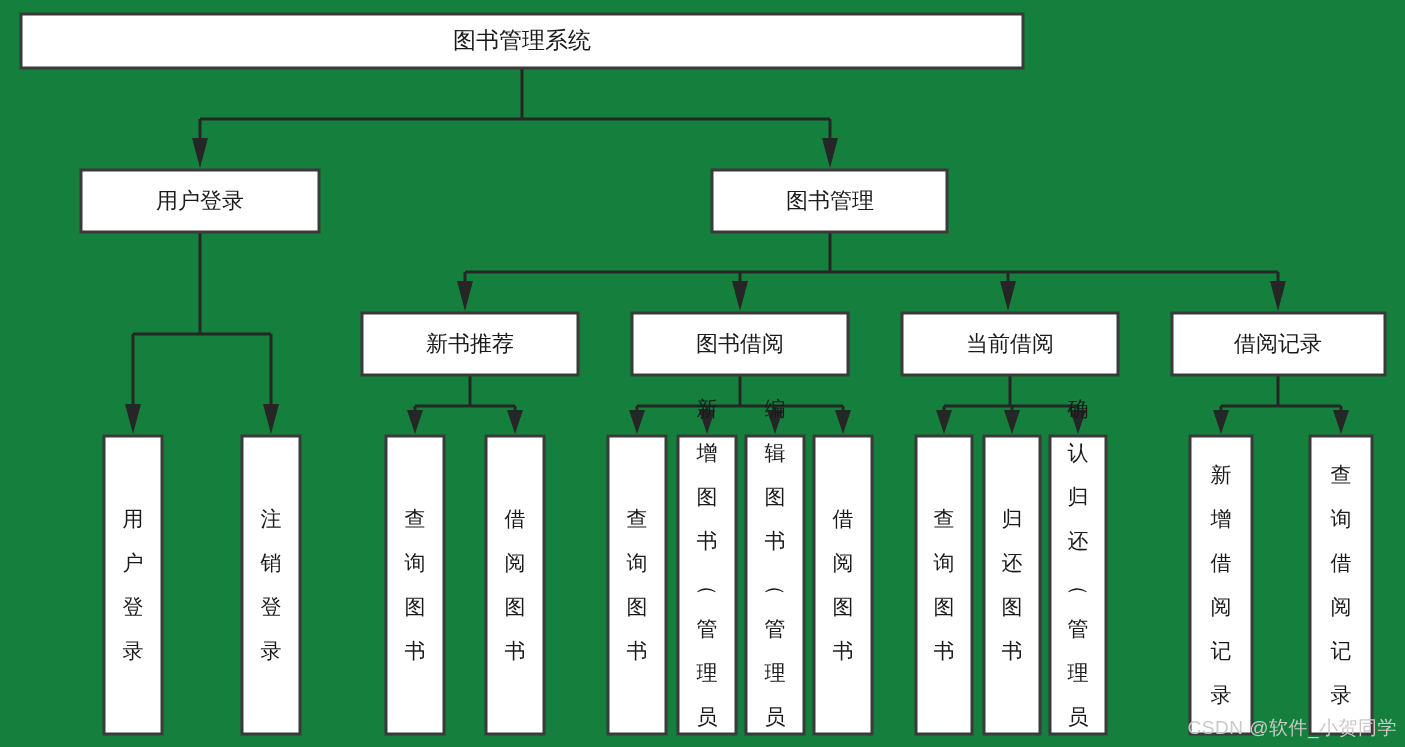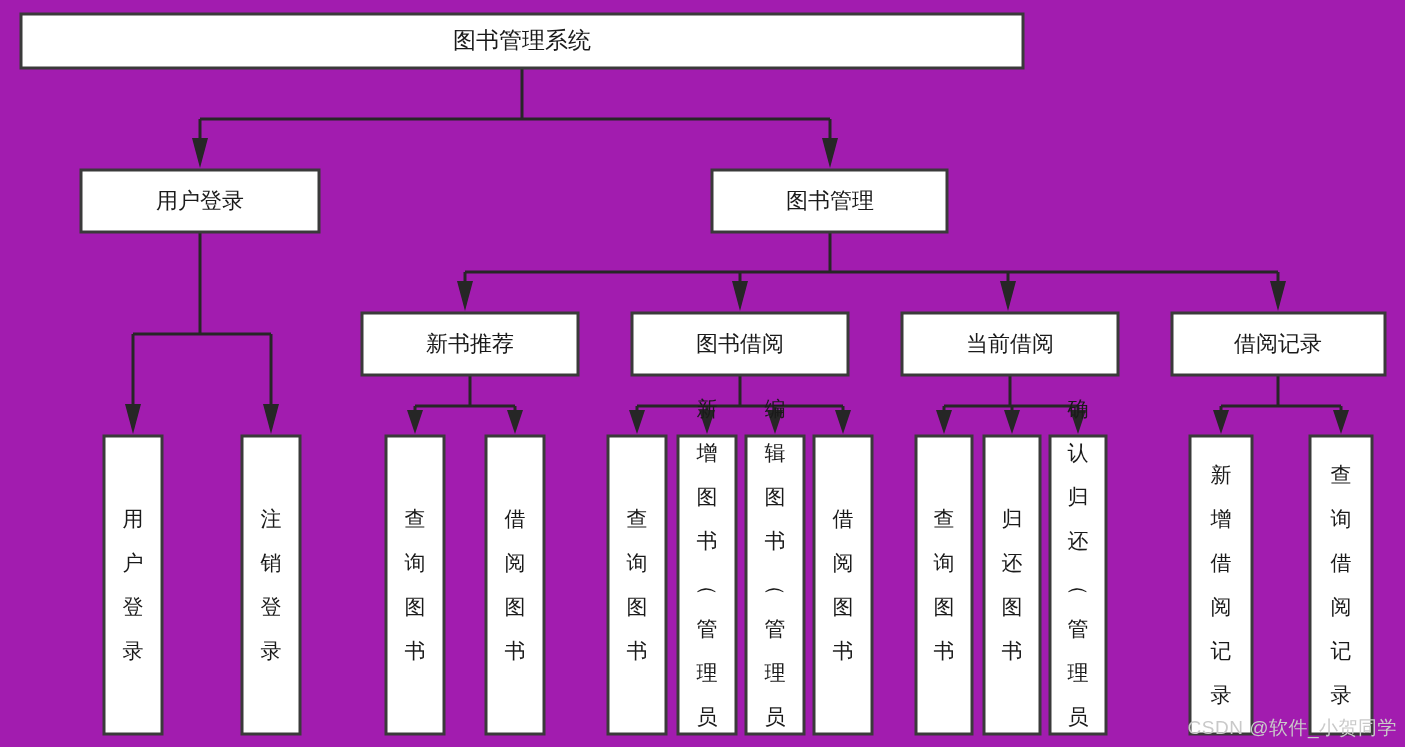--- a/index.html
+++ b/index.html
@@ -10,21 +10,21 @@
   body {
     width: 1405px;
     height: 747px;
     font-family: "Liberation Sans", "DejaVu Sans", sans-serif;
     overflow: hidden;
   }
   #diagram-root {
     position: relative;
     width: 1405px;
     height: 747px;
-    background: #a21caf;
+    background: #15803d;
   }
   svg.canvas {
     position: absolute;
     top: 0;
     left: 0;
     width: 1405px;
     height: 747px;
     display: block;
   }
   .node-box {

